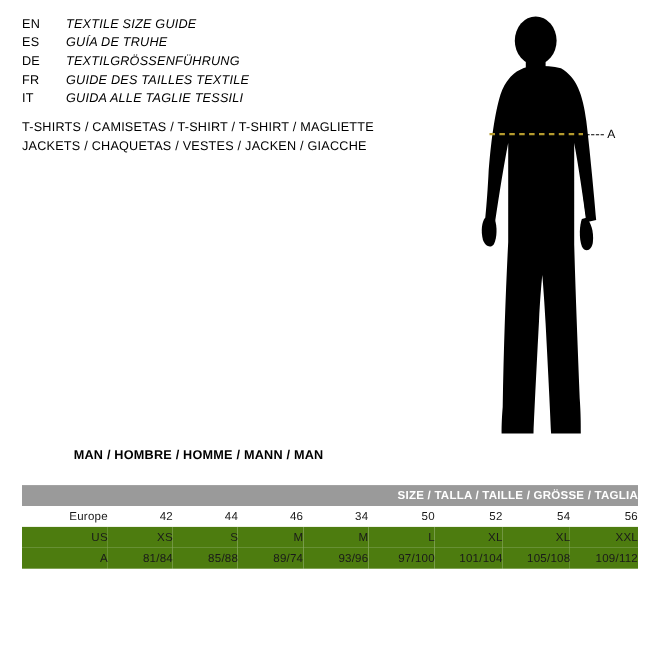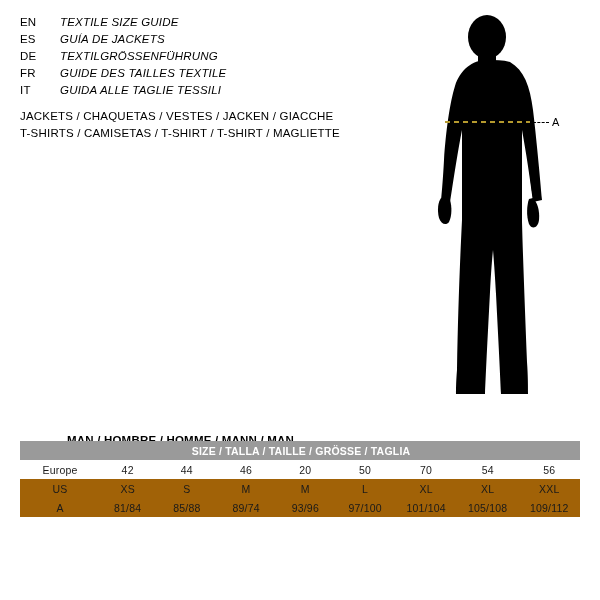--- a/index.html
+++ b/index.html
@@ -80,54 +80,54 @@
     left: 133px;
     top: 112px;
     width: 16px;
     border-top: 1.3px dashed #000;
   }
 
   
   .man-title {
     position: absolute;
     left: 20px;
-    top: 434px;
+    top: 408px;
     font-size: 11.5px;
     font-weight: bold;
     letter-spacing: 0.2px;
     color: #000;
     padding-left: 47px;
   }
   table.size-table {
     position: absolute;
     left: 20px;
     top: 441px;
     width: 560px;
     border-collapse: collapse;
     font-size: 10.5px;
     color: #1a1a1a;
   }
   table.size-table td, table.size-table th {
     padding: 0;
     height: 19px;
-    text-align: center;
+    text-align: right;
     font-weight: normal;
     letter-spacing: 0.2px;
   }
   table.size-table th.head-cell {
     font-weight: bold;
     font-size: 10.5px;
   }
   tr.row-head td, tr.row-head th {
     background: #9a9a9a;
     color: #ffffff;
     font-weight: bold;
   }
   tr.row-shade td {
-    background: #a16207;
+    background: #4d7c0f;
   }
   tr.row-plain td {
     background: #ffffff;
     margin-top: 43px;
   }
   .col-label {
     width: 86px;
     padding-left: 2px !important;
   }
   .col-val {
@@ -151,39 +151,39 @@
 
 <div class="page">
 
   <div class="lang-block">
     <div class="lang-row">
       <span class="lang-code">EN</span>
       <span class="lang-text">TEXTILE SIZE GUIDE</span>
     </div>
     <div class="lang-row">
       <span class="lang-code">ES</span>
-      <span class="lang-text">GUÍA DE JACKETS</span>
+      <span class="lang-text">GUÍA DE TRUHE</span>
     </div>
     <div class="lang-row">
       <span class="lang-code">DE</span>
       <span class="lang-text">TEXTILGRÖSSENFÜHRUNG</span>
     </div>
     <div class="lang-row">
       <span class="lang-code">FR</span>
       <span class="lang-text">GUIDE DES TAILLES TEXTILE</span>
     </div>
     <div class="lang-row">
       <span class="lang-code">IT</span>
       <span class="lang-text">GUIDA ALLE TAGLIE TESSILI</span>
     </div>
   </div>
 
   <div class="category-block">
+    <div class="category-line">T-SHIRTS / CAMISETAS / T-SHIRT / T-SHIRT / MAGLIETTE</div>
     <div class="category-line">JACKETS / CHAQUETAS / VESTES / JACKEN / GIACCHE</div>
-    <div class="category-line">T-SHIRTS / CAMISETAS / T-SHIRT / T-SHIRT / MAGLIETTE</div>
   </div>
 
   <div class="figure-wrap">
     <svg width="190" height="400" viewBox="0 0 190 400">
 
       <ellipse cx="87" cy="27" rx="19" ry="22" fill="#000000"></ellipse>
 
       <rect x="78" y="44" width="18" height="10" fill="#000000"></rect>
 
       <path d="M87,50
@@ -227,23 +227,23 @@
   <table class="size-table">
     <tbody>
         <tr class="row-head">
       <th class="head-cell col-label" colspan="9">SIZE / TALLA / TAILLE / GRÖSSE / TAGLIA</th>
     </tr>
     <tr class="row-plain">
       <td class="col-label">Europe</td>
       <td class="col-val">42</td>
       <td class="col-val">44</td>
       <td class="col-val">46</td>
-      <td class="col-val">20</td>
+      <td class="col-val">34</td>
       <td class="col-val">50</td>
-      <td class="col-val">70</td>
+      <td class="col-val">52</td>
       <td class="col-val">54</td>
       <td class="col-val">56</td>
     </tr>
     <tr class="row-shade">
       <td class="col-label">US</td>
       <td class="col-val">XS</td>
       <td class="col-val">S</td>
       <td class="col-val">M</td>
       <td class="col-val">M</td>
       <td class="col-val">L</td>

